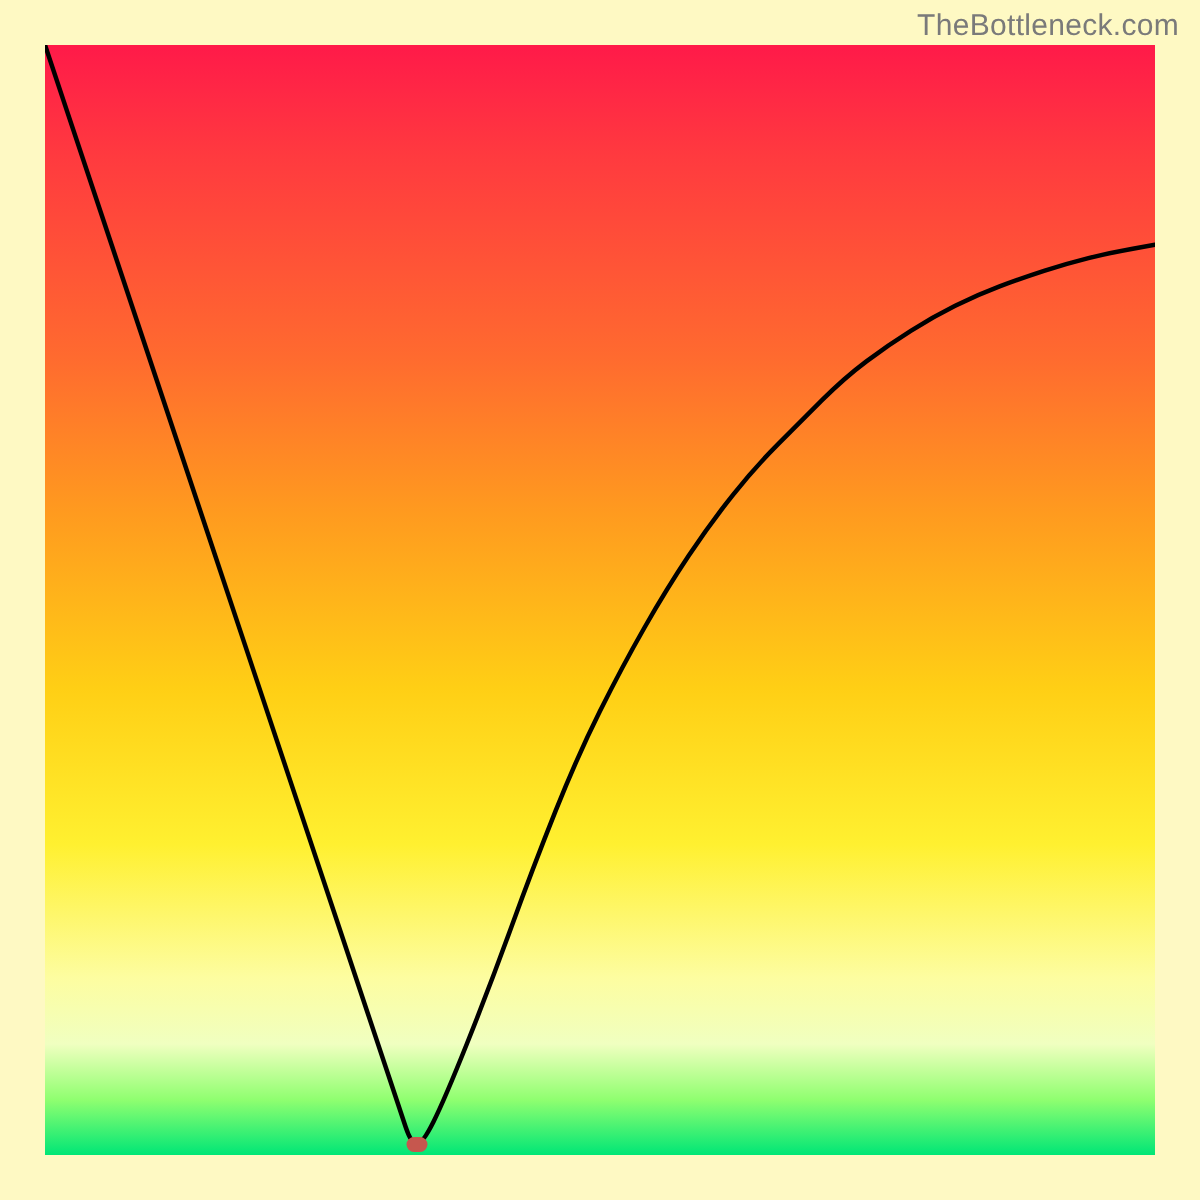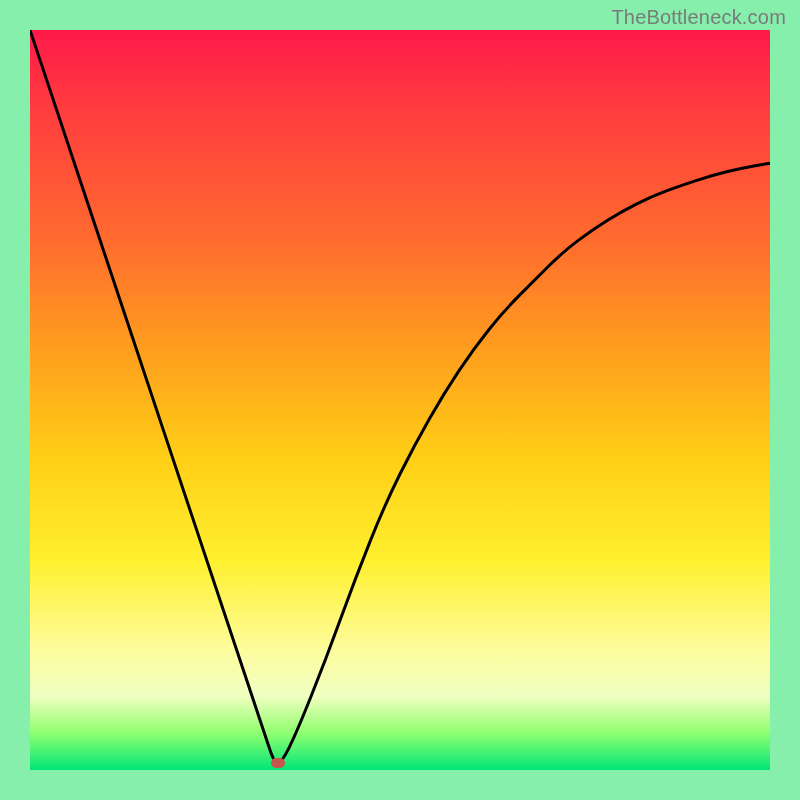--- a/index.html
+++ b/index.html
@@ -7,21 +7,21 @@
     padding: 0;
     width: 800px;
     height: 800px;
     background: #000;
     overflow: hidden;
     font-family: Arial, Helvetica, sans-serif;
   }
   .frame {
     position: absolute;
     inset: 0;
-    background: #86efac;
+    background: #fef9c3;
   }
   .plot {
     position: absolute;
     left: 30px;
     top: 30px;
     width: 740px;
     height: 740px;
     overflow: hidden;
   }
   .gradient {

